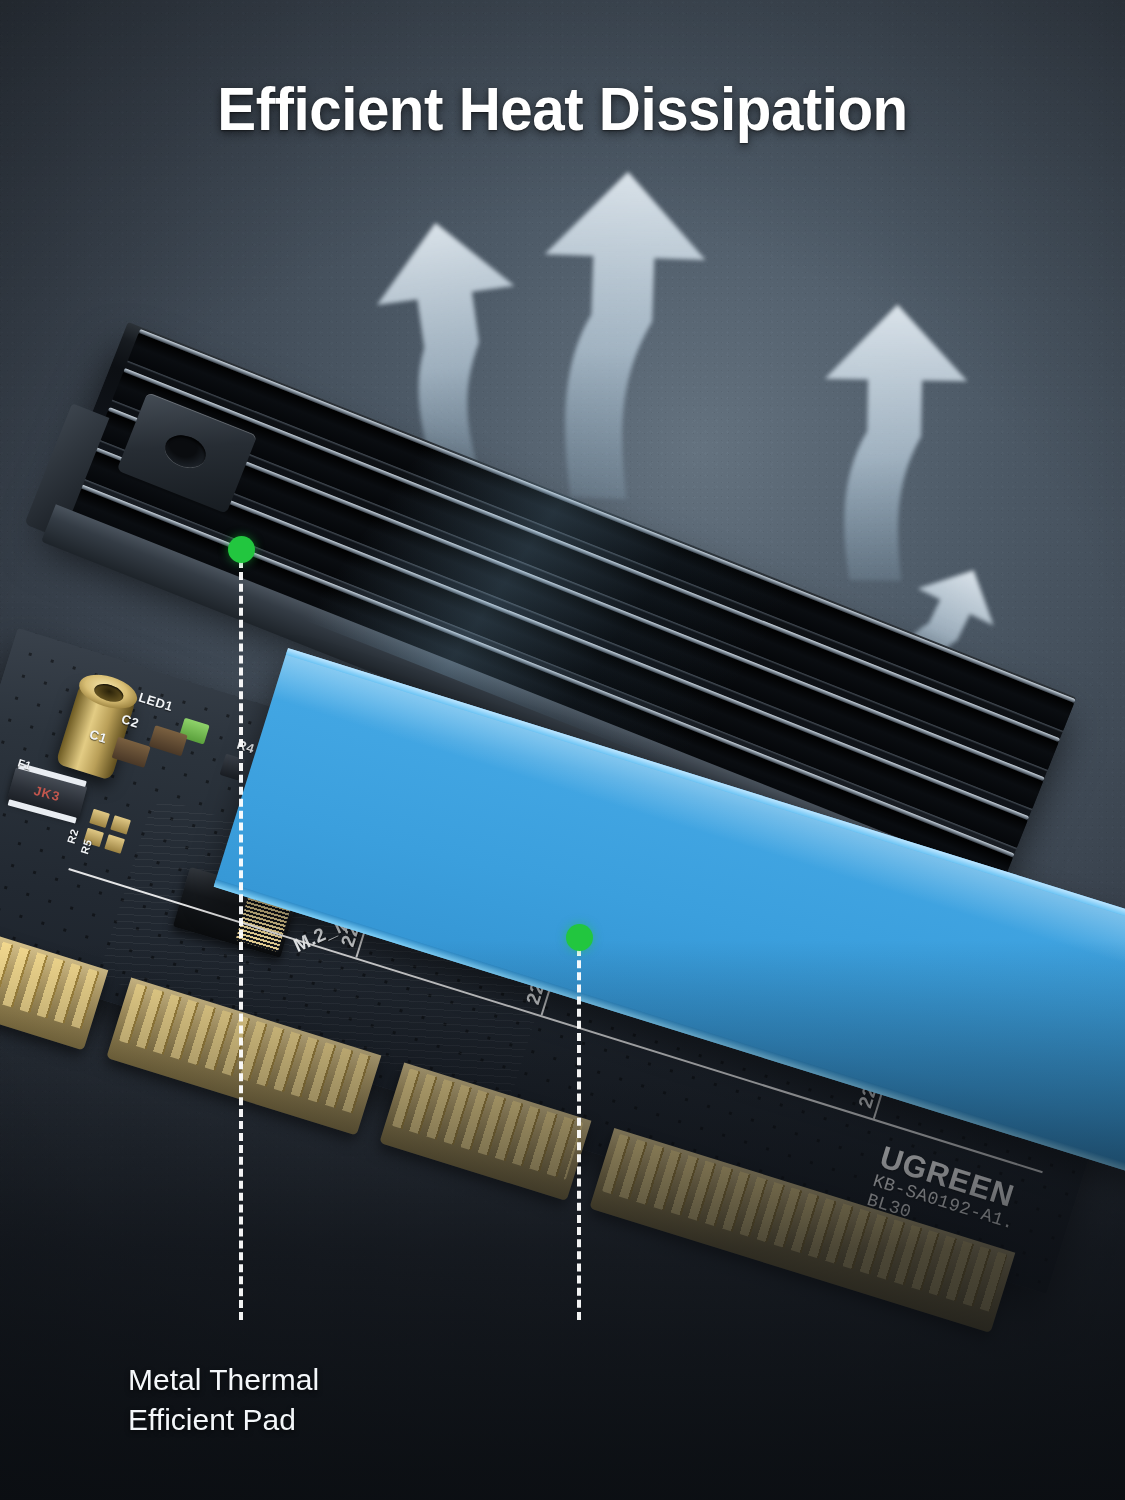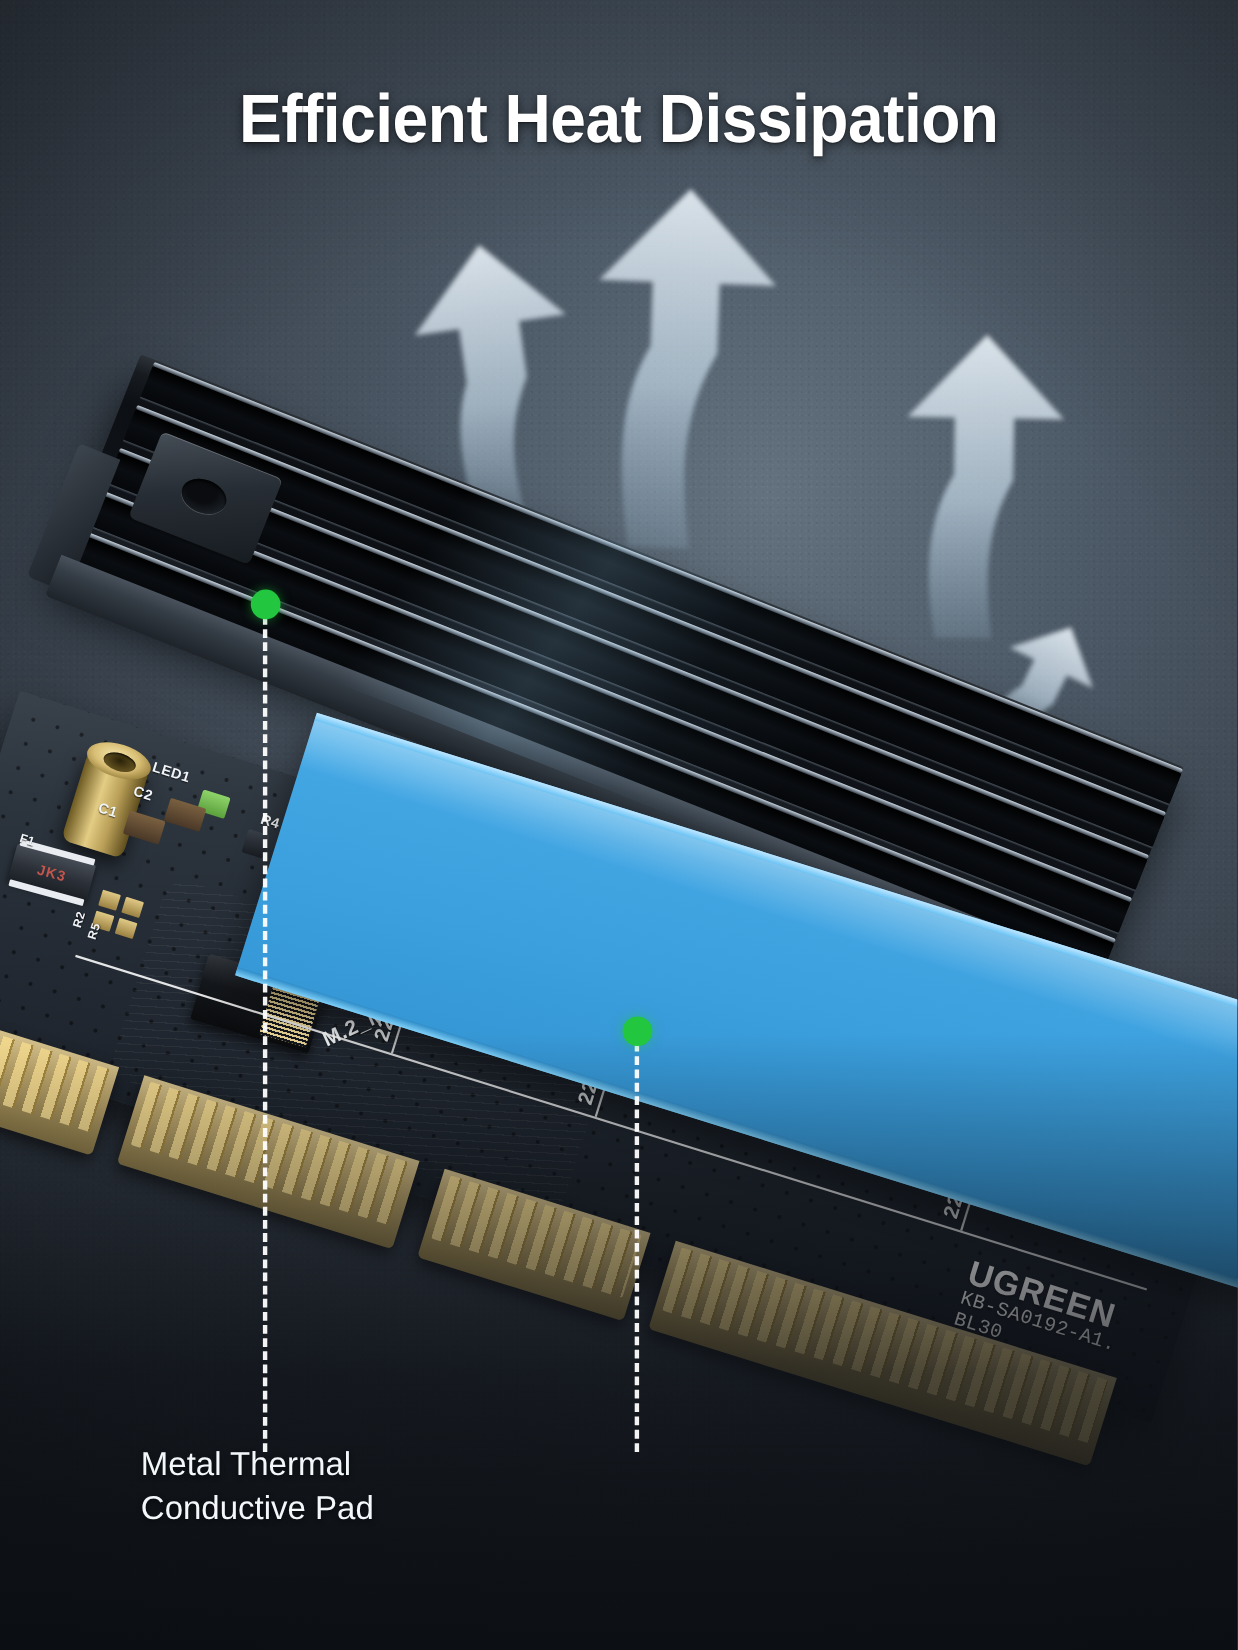--- a/index.html
+++ b/index.html
@@ -294,21 +294,21 @@
     <div class="gloss"></div>
     <div class="edge"></div>
   </div>
 
   <div class="bg-dark-bottom"></div>
 
   <div class="title">Efficient Heat Dissipation</div>
 
   <div class="dash" style="left:239px;top:560px;height:760px"></div>
   <div class="dot" style="left:228px;top:536px;background:#22c63f"></div>
-  <div class="cap-text" style="left:128px;top:1312px">
+  <div class="cap-text" style="left:128px;top:1360px">
     <div>Metal Thermal</div>
-    <div>Conductive Pad</div>
+    <div>Efficient Pad</div>
   </div>
 
   <div class="dash" style="left:577px;top:948px;height:372px"></div>
   <div class="dot" style="left:566px;top:924px;background:#22c63f"></div>
 
 </div>
 
 </body></html>

